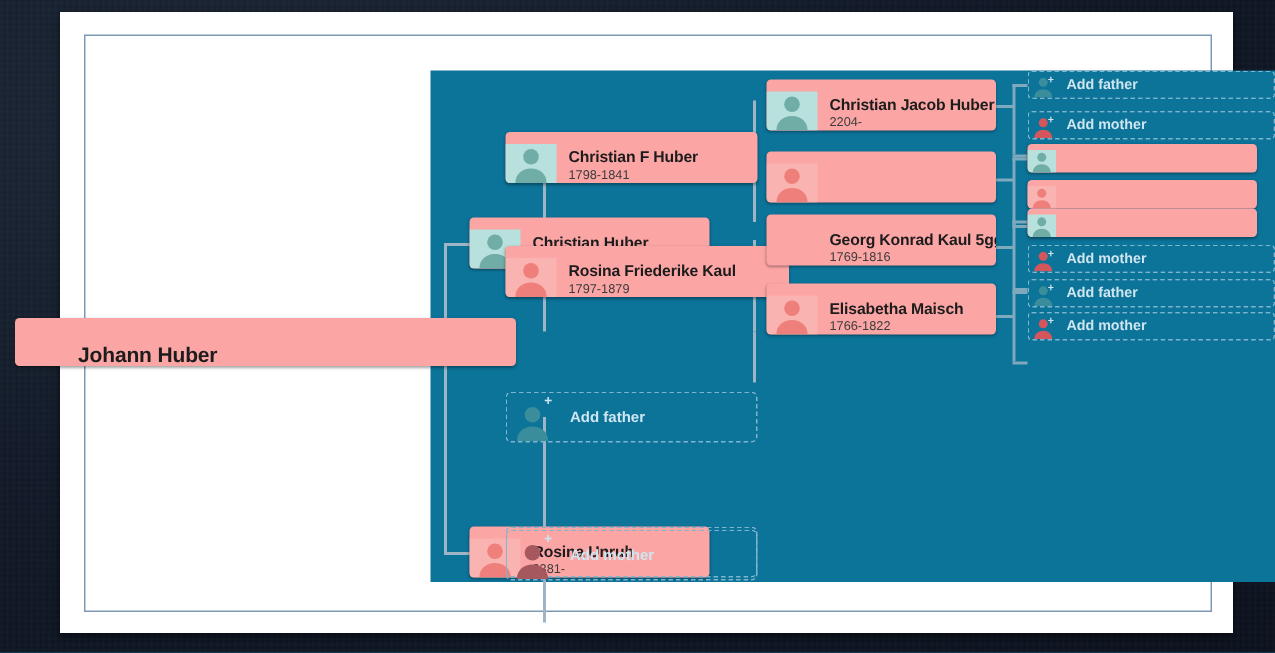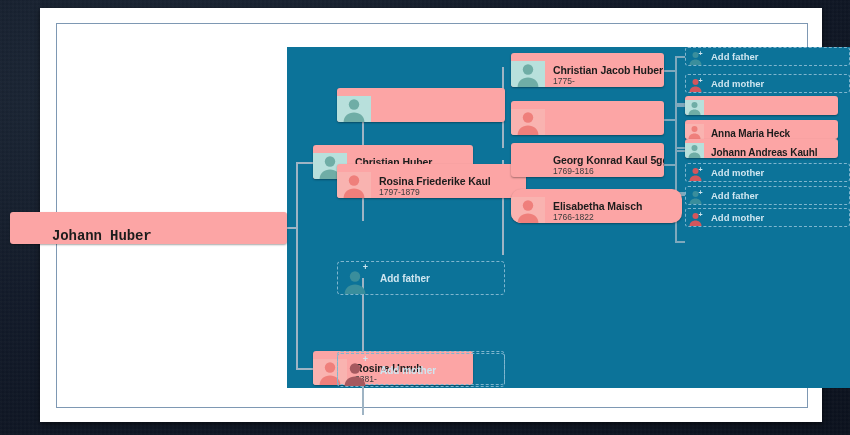--- a/index.html
+++ b/index.html
@@ -230,21 +230,21 @@
   <div class="line h teal" style="left:376px; top:117px; width:13px;"></div>
   <div class="line h teal" style="left:388px; top:100px; width:10px;"></div>
   <div class="line h teal" style="left:388px; top:145px; width:10px;"></div>
 
   <div class="line v teal" style="left:388px; top:147px; height:47px;"></div>
   <div class="line h teal" style="left:376px; top:163px; width:13px;"></div>
   <div class="line h teal" style="left:388px; top:147px; width:10px;"></div>
   <div class="line h teal" style="left:388px; top:194px; width:10px;"></div>
 </div>
 
-<div class="card" style="left:10px; top:212px; width:277px; height:32px;font-family:Liberation Mono, monospace;">
+<div class="card" style="left:10px; top:212px; width:334px; height:32px;">
   <div class="avatar" style="background:#8e8574;">
     <div class="photo portrait"></div>
   </div>
   <div class="info">
     <div class="pname" style="font-size:14px; line-height:16px;">Johann Huber</div>
   </div>
 </div>
 
 <div class="card" style="left:313px; top:145px; width:160px;">
   <div class="avatar male">
@@ -272,20 +272,24 @@
   </div>
 </div>
 
 <div class="card" style="left:337px; top:88px; width:168px;">
   <div class="avatar male">
     <svg width="26" height="26" viewBox="0 0 26 26">
       <circle cx="13" cy="8.5" r="5.2" fill="#6fada6"></circle>
       <path d="M2.6 26c0-6 4.7-9.6 10.4-9.6S23.4 20 23.4 26z" fill="#6fada6"></path>
     </svg>
   </div>
+  <div class="info">
+    <div class="pname">Christian F Huber</div>
+    <div class="pdate">1798-1841</div>
+  </div>
 </div>
 
 <div class="card" style="left:337px; top:164px; width:189px;">
   <div class="avatar female">
     <svg width="26" height="26" viewBox="0 0 26 26">
       <circle cx="13" cy="8.5" r="5.2" fill="#ef7f7b"></circle>
       <path d="M2.6 26c0-6 4.7-9.6 10.4-9.6S23.4 20 23.4 26z" fill="#ef7f7b"></path>
     </svg>
   </div>
   <div class="info">
@@ -320,21 +324,21 @@
 
 <div class="card" style="left:511px; top:53px; width:153px;">
   <div class="avatar male">
     <svg width="26" height="26" viewBox="0 0 26 26">
       <circle cx="13" cy="8.5" r="5.2" fill="#6fada6"></circle>
       <path d="M2.6 26c0-6 4.7-9.6 10.4-9.6S23.4 20 23.4 26z" fill="#6fada6"></path>
     </svg>
   </div>
   <div class="info">
     <div class="pname">Christian Jacob Huber</div>
-    <div class="pdate">1775-</div>
+    <div class="pdate">2204-</div>
   </div>
 </div>
 
 <div class="card" style="left:511px; top:101px; width:153px;">
   <div class="avatar female">
     <svg width="26" height="26" viewBox="0 0 26 26">
       <circle cx="13" cy="8.5" r="5.2" fill="#ef7f7b"></circle>
       <path d="M2.6 26c0-6 4.7-9.6 10.4-9.6S23.4 20 23.4 26z" fill="#ef7f7b"></path>
     </svg>
   </div>
@@ -343,21 +347,21 @@
 <div class="card" style="left:511px; top:143px; width:153px;">
   <div class="avatar" style="background:#efefef;">
     <div class="photo couple" style="background:linear-gradient(160deg,#f2f0ea 0%,#ddd9cd 60%,#c8c3b4 100%);"></div>
   </div>
   <div class="info">
     <div class="pname">Georg Konrad Kaul 5gg</div>
     <div class="pdate">1769-1816</div>
   </div>
 </div>
 
-<div class="card" style="left:511px; top:189px; width:171px;border-radius:10px;">
+<div class="card" style="left:511px; top:189px; width:153px;">
   <div class="avatar female">
     <svg width="26" height="26" viewBox="0 0 26 26">
       <circle cx="13" cy="8.5" r="5.2" fill="#ef7f7b"></circle>
       <path d="M2.6 26c0-6 4.7-9.6 10.4-9.6S23.4 20 23.4 26z" fill="#ef7f7b"></path>
     </svg>
   </div>
   <div class="info">
     <div class="pname">Elisabetha Maisch</div>
     <div class="pdate">1766-1822</div>
   </div>
@@ -394,35 +398,29 @@
   </div>
 </div>
 
 <div class="card compact" style="left:685px; top:120px; width:153px;">
   <div class="avatar female">
     <svg width="15" height="15" viewBox="0 0 26 26">
       <circle cx="13" cy="8.5" r="5.2" fill="#ef7f7b"></circle>
       <path d="M2.6 26c0-6 4.7-9.6 10.4-9.6S23.4 20 23.4 26z" fill="#ef7f7b"></path>
     </svg>
   </div>
-  <div class="info">
-    <div class="pname">Anna Maria Heck</div>
-  </div>
 </div>
 
 <div class="card compact" style="left:685px; top:139px; width:153px;">
   <div class="avatar male">
     <svg width="15" height="15" viewBox="0 0 26 26">
       <circle cx="13" cy="8.5" r="5.2" fill="#6fada6"></circle>
       <path d="M2.6 26c0-6 4.7-9.6 10.4-9.6S23.4 20 23.4 26z" fill="#6fada6"></path>
     </svg>
   </div>
-  <div class="info">
-    <div class="pname">Johann Andreas Kauhl</div>
-  </div>
 </div>
 
 <div class="addcard compact" style="left:685px; top:163px; width:165px;">
   <div class="addav">
     <svg width="15" height="15" viewBox="0 0 26 26">
       <circle cx="13" cy="8.5" r="5.2" fill="#d3565c"></circle>
       <path d="M2.6 26c0-6 4.7-9.6 10.4-9.6S23.4 20 23.4 26z" fill="#d3565c"></path>
     </svg>
     <span class="plus" style="font-size:7px; right:1px;">+</span>
   </div>

